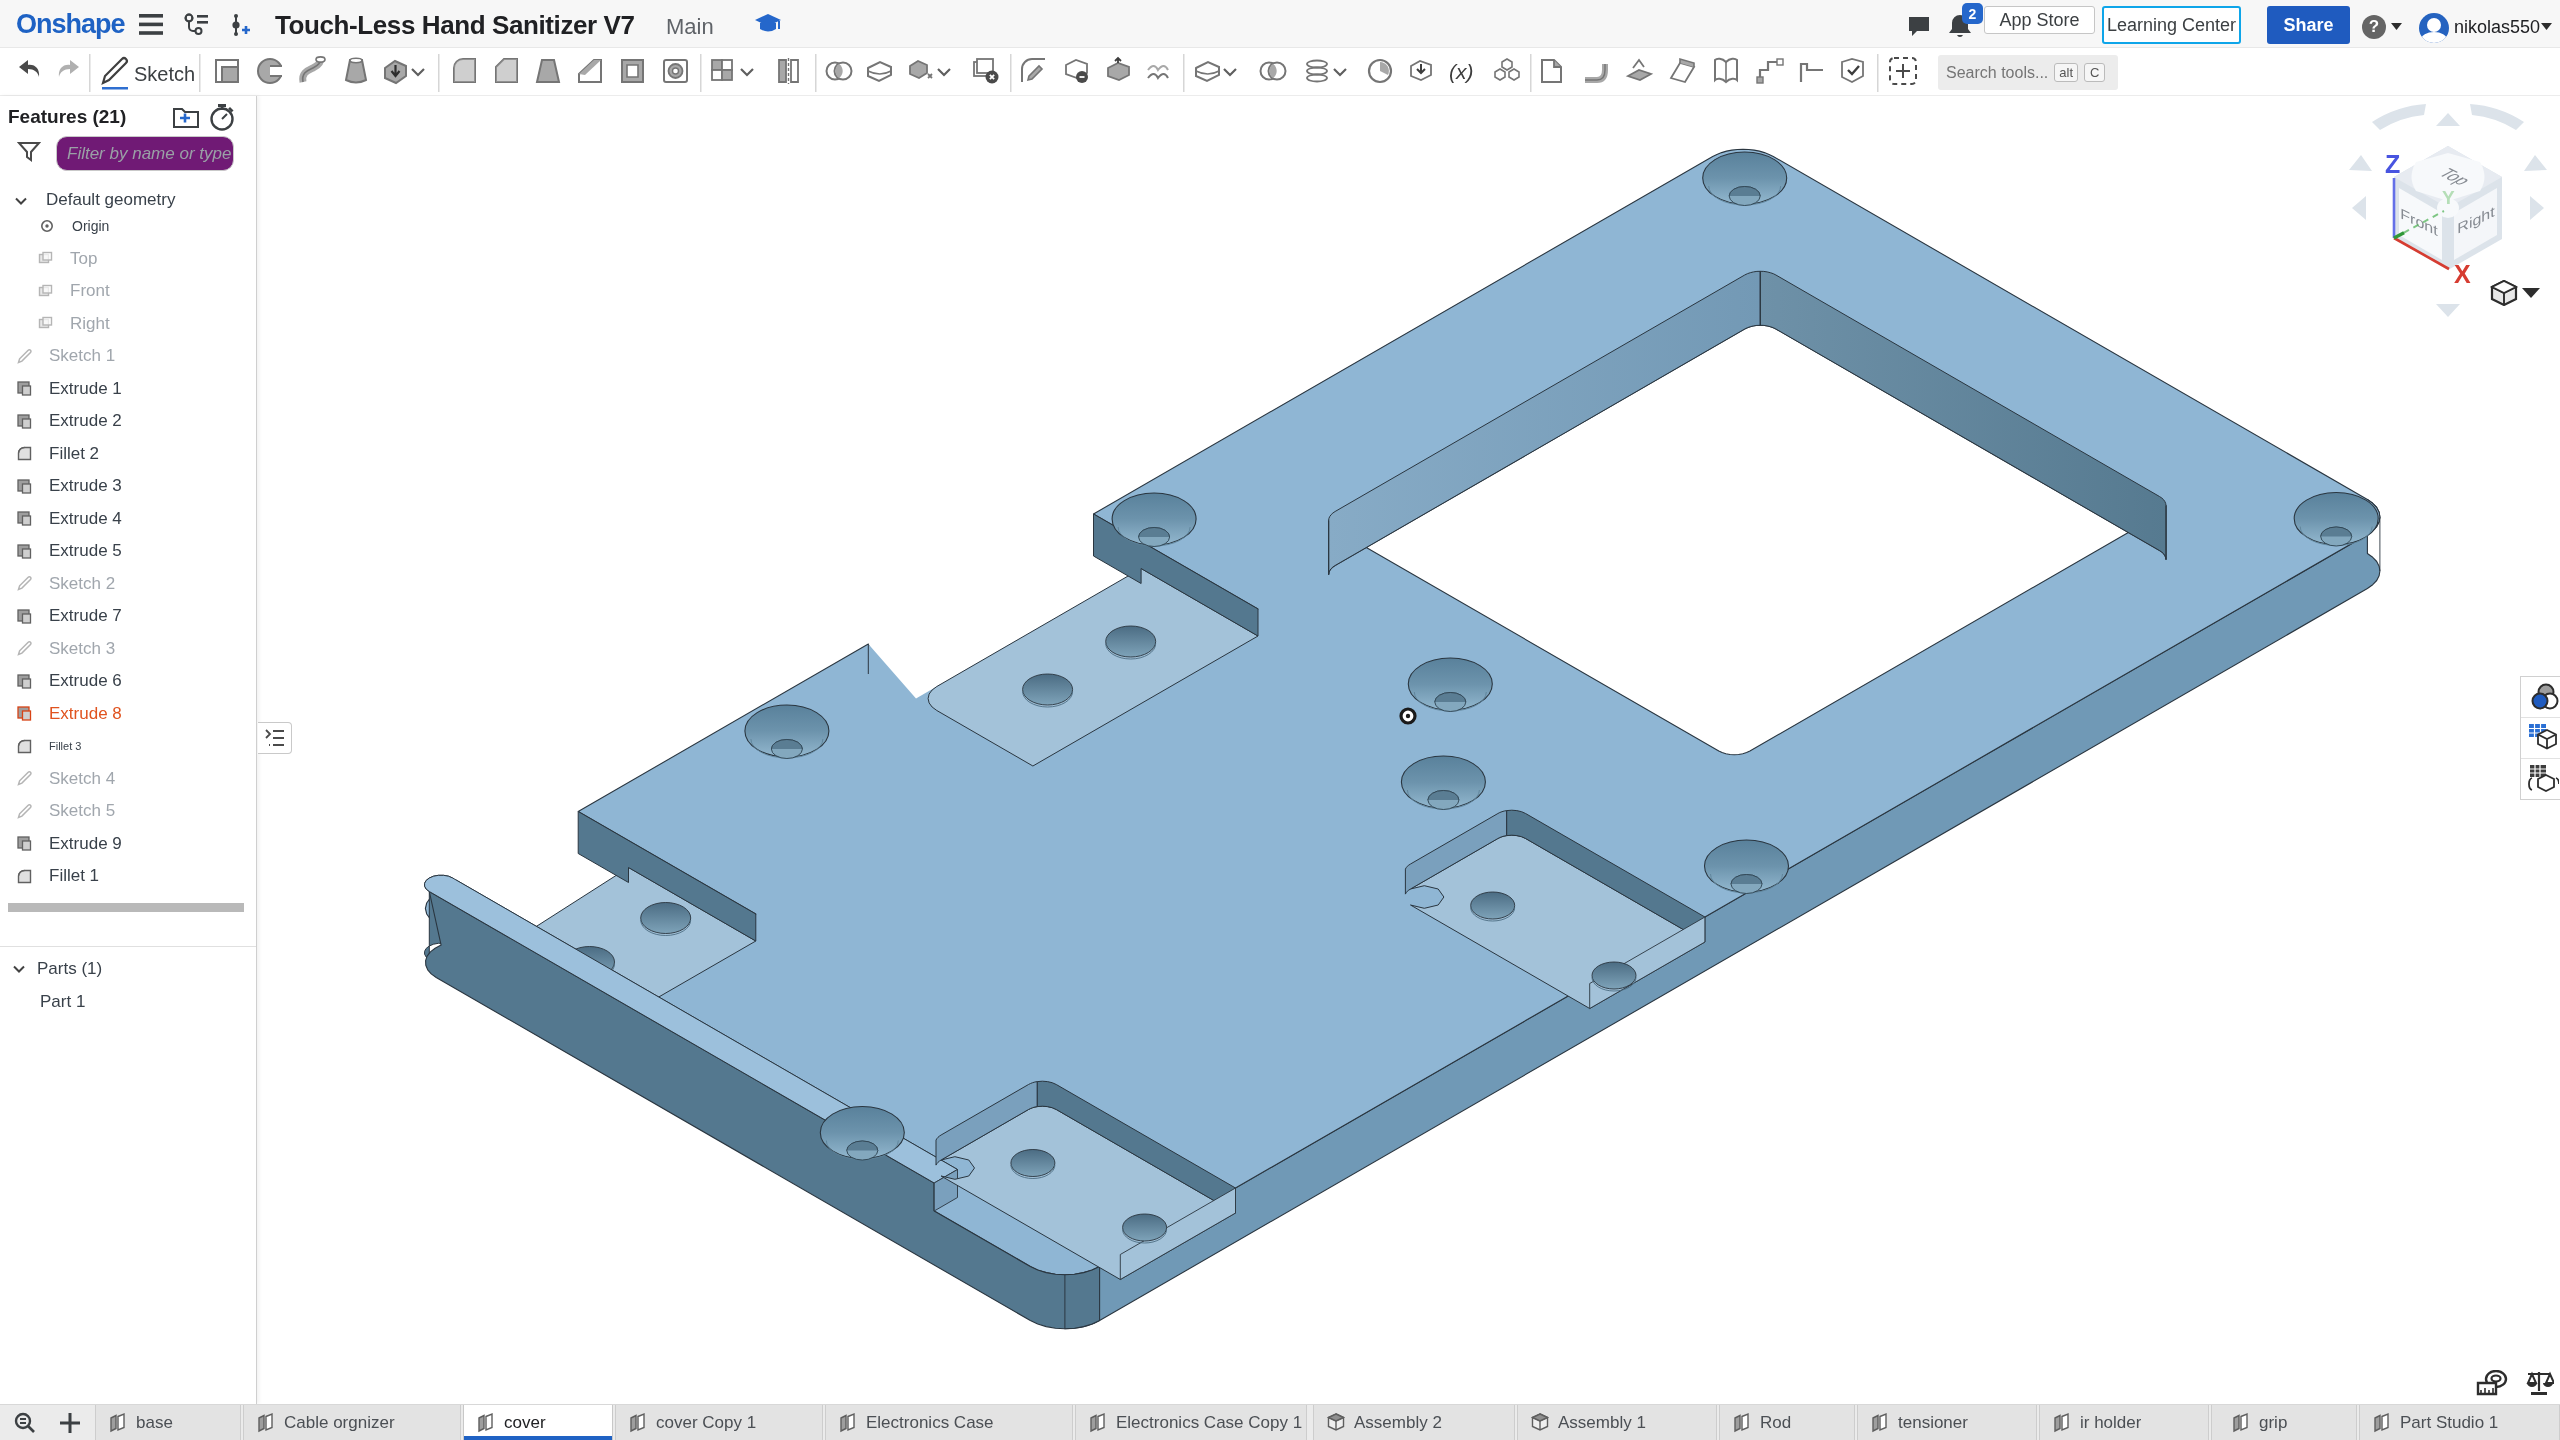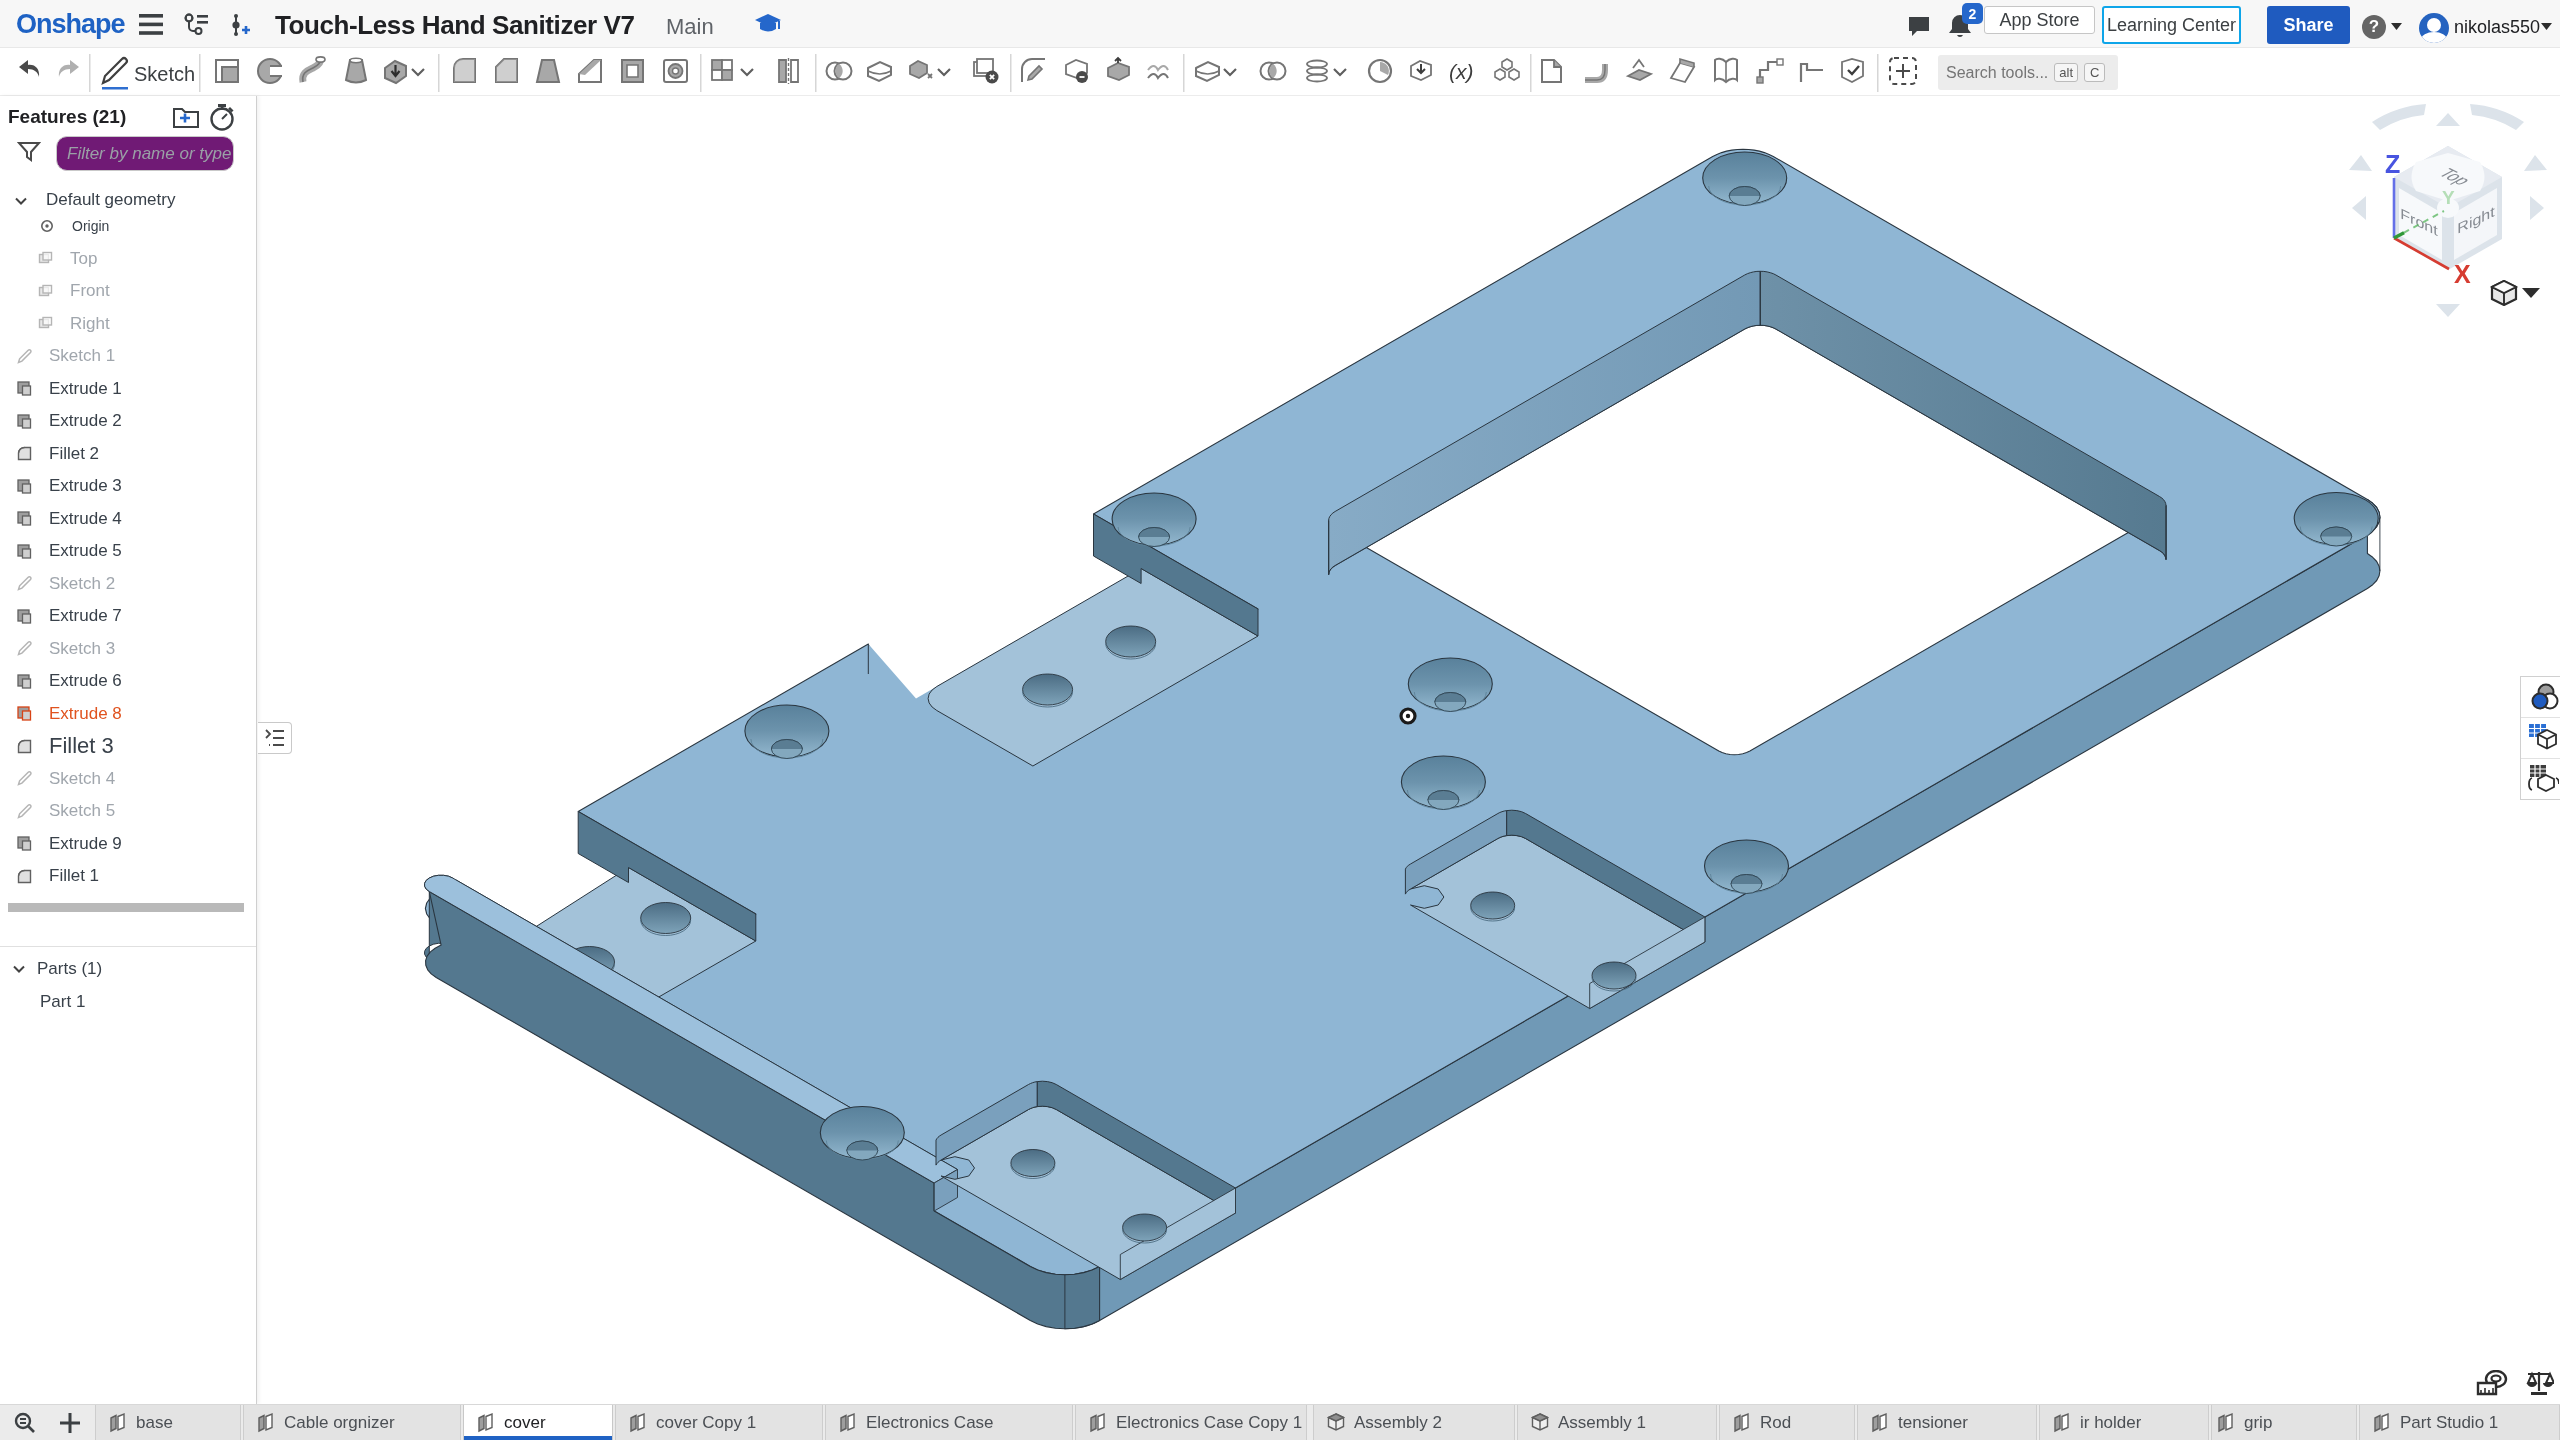--- a/index.html
+++ b/index.html
@@ -540,21 +540,21 @@
       </span>
       <span style="font-size:17px;color:#e0531f;white-space:nowrap;">Extrude 8</span>
     </div>
 <div style="position:absolute;left:13px;top:633.5px;height:33px;display:flex;align-items:center;gap:14px;">
       <span style="display:inline-flex;width:22px;justify-content:center;">
         <svg width="17" height="17" viewBox="0 0 17 17">
           <path d="M2.5 14.5 L2.5 8 A6 6 0 0 1 8.5 2.5 L14.5 2.5 L14.5 14.5 Z" fill="#e0e0e0" stroke="#616161" stroke-width="1.4"></path>
           <path d="M2.5 8 A6 6 0 0 1 8.5 2.5" fill="none" stroke="#616161" stroke-width="1.4"></path>
         </svg>
       </span>
-      <span style="font-size:22px;color:#39414a;white-space:nowrap;">Fillet 3</span>
+      <span style="font-size:11px;color:#39414a;white-space:nowrap;">Fillet 3</span>
     </div>
 <div style="position:absolute;left:13px;top:666.0px;height:33px;display:flex;align-items:center;gap:14px;">
       <span style="display:inline-flex;width:22px;justify-content:center;">
         <svg width="17" height="17" viewBox="0 0 17 17">
           <path d="M2.5 14.5 L3.6 10.8 L12.2 2.2 A1.6 1.6 0 0 1 14.5 4.5 L5.9 13.1 Z" fill="none" stroke="#b5b5b5" stroke-width="1.5"></path>
         </svg>
       </span>
       <span style="font-size:17px;color:#a0a6ad;white-space:nowrap;">Sketch 4</span>
     </div>
 <div style="position:absolute;left:13px;top:698.5px;height:33px;display:flex;align-items:center;gap:14px;">
@@ -770,21 +770,21 @@
       </svg>
       <span style="font-size:17px;color:#4b4f54;white-space:nowrap;overflow:hidden;">tensioner</span>
     </div>
 <div style="position:absolute;left:2039px;top:0;width:170px;height:36px;background:#e3e3e3;border-left:1px solid #cdcdcd;border-right:1px solid #cdcdcd;display:flex;align-items:center;gap:8px;padding-left:12px;box-sizing:border-box;">
       <svg width="20" height="22" viewBox="0 0 20 22" style="flex:none;">
         <path d="M3 6 L8 3.5 L8 16.5 L3 19 Z" fill="#9e9e9e" stroke="#5f5f5f" stroke-width="1.4"></path>
         <path d="M10 4.5 L16 2 L16 15.5 L10 18 Z" fill="#ffffff" stroke="#5f5f5f" stroke-width="1.4"></path>
       </svg>
       <span style="font-size:17px;color:#4b4f54;white-space:nowrap;overflow:hidden;">ir holder</span>
     </div>
-<div style="position:absolute;left:2211px;top:0;width:146px;height:36px;background:#e3e3e3;border-left:1px solid #cdcdcd;border-right:1px solid #cdcdcd;display:flex;align-items:center;gap:8px;padding-left:4px;box-sizing:border-box;">
+<div style="position:absolute;left:2211px;top:0;width:146px;height:36px;background:#e3e3e3;border-left:1px solid #cdcdcd;border-right:1px solid #cdcdcd;display:flex;align-items:center;gap:8px;padding-left:19px;box-sizing:border-box;">
       <svg width="20" height="22" viewBox="0 0 20 22" style="flex:none;">
         <path d="M3 6 L8 3.5 L8 16.5 L3 19 Z" fill="#9e9e9e" stroke="#5f5f5f" stroke-width="1.4"></path>
         <path d="M10 4.5 L16 2 L16 15.5 L10 18 Z" fill="#ffffff" stroke="#5f5f5f" stroke-width="1.4"></path>
       </svg>
       <span style="font-size:17px;color:#4b4f54;white-space:nowrap;overflow:hidden;">grip</span>
     </div>
 <div style="position:absolute;left:2359px;top:0;width:201px;height:36px;background:#e3e3e3;border-left:1px solid #cdcdcd;border-right:1px solid #cdcdcd;display:flex;align-items:center;gap:8px;padding-left:12px;box-sizing:border-box;">
       <svg width="20" height="22" viewBox="0 0 20 22" style="flex:none;">
         <path d="M3 6 L8 3.5 L8 16.5 L3 19 Z" fill="#9e9e9e" stroke="#5f5f5f" stroke-width="1.4"></path>
         <path d="M10 4.5 L16 2 L16 15.5 L10 18 Z" fill="#ffffff" stroke="#5f5f5f" stroke-width="1.4"></path>

